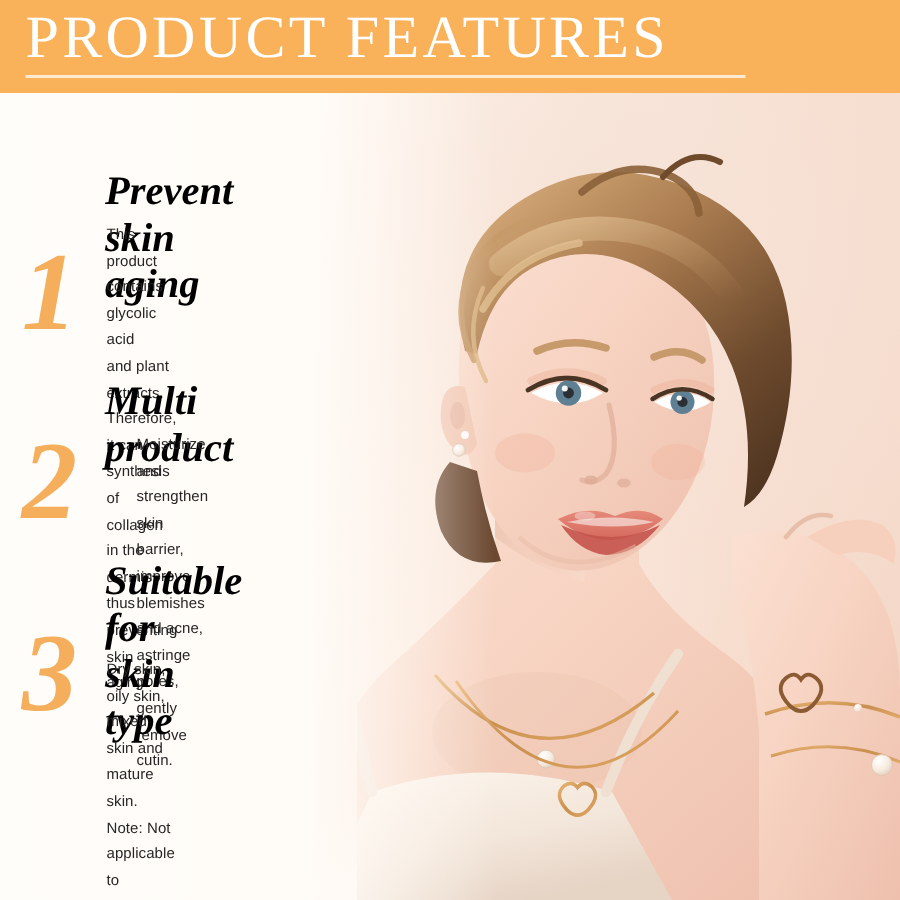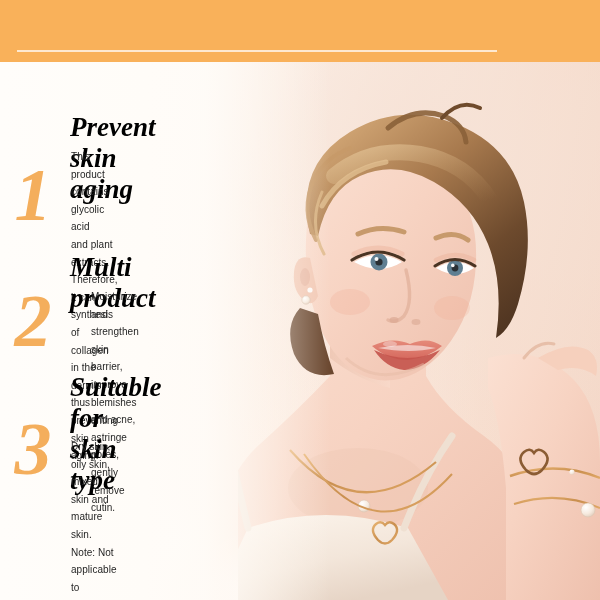--- a/index.html
+++ b/index.html
@@ -209,20 +209,21 @@
         <circle cx="334" cy="414" r="2.6" fill="url(#pearl)"></circle>
         <path d="M276 446 Q320 432 362 450" stroke="url(#gold)" stroke-width="2" fill="none"></path>
         <circle cx="350" cy="452" r="7" fill="url(#pearl)" stroke="#dcc6b2" stroke-width=".6"></circle>
       </svg>
     </div>
 
     <div class="left-fade"></div>
   </div>
 
   <div class="banner">
+    <div class="banner-title">PRODUCT FEATURES</div>
     <div class="banner-rule"></div>
   </div>
 
   <div class="feature f1">
     <div class="num">1</div>
     <div class="head">Prevent skin aging</div>
     <div class="body">This product contains glycolic acid
 and plant extracts. Therefore, it can
 synthesis of collagen  in the dermis,
 thus preventing skin aging.</div>

